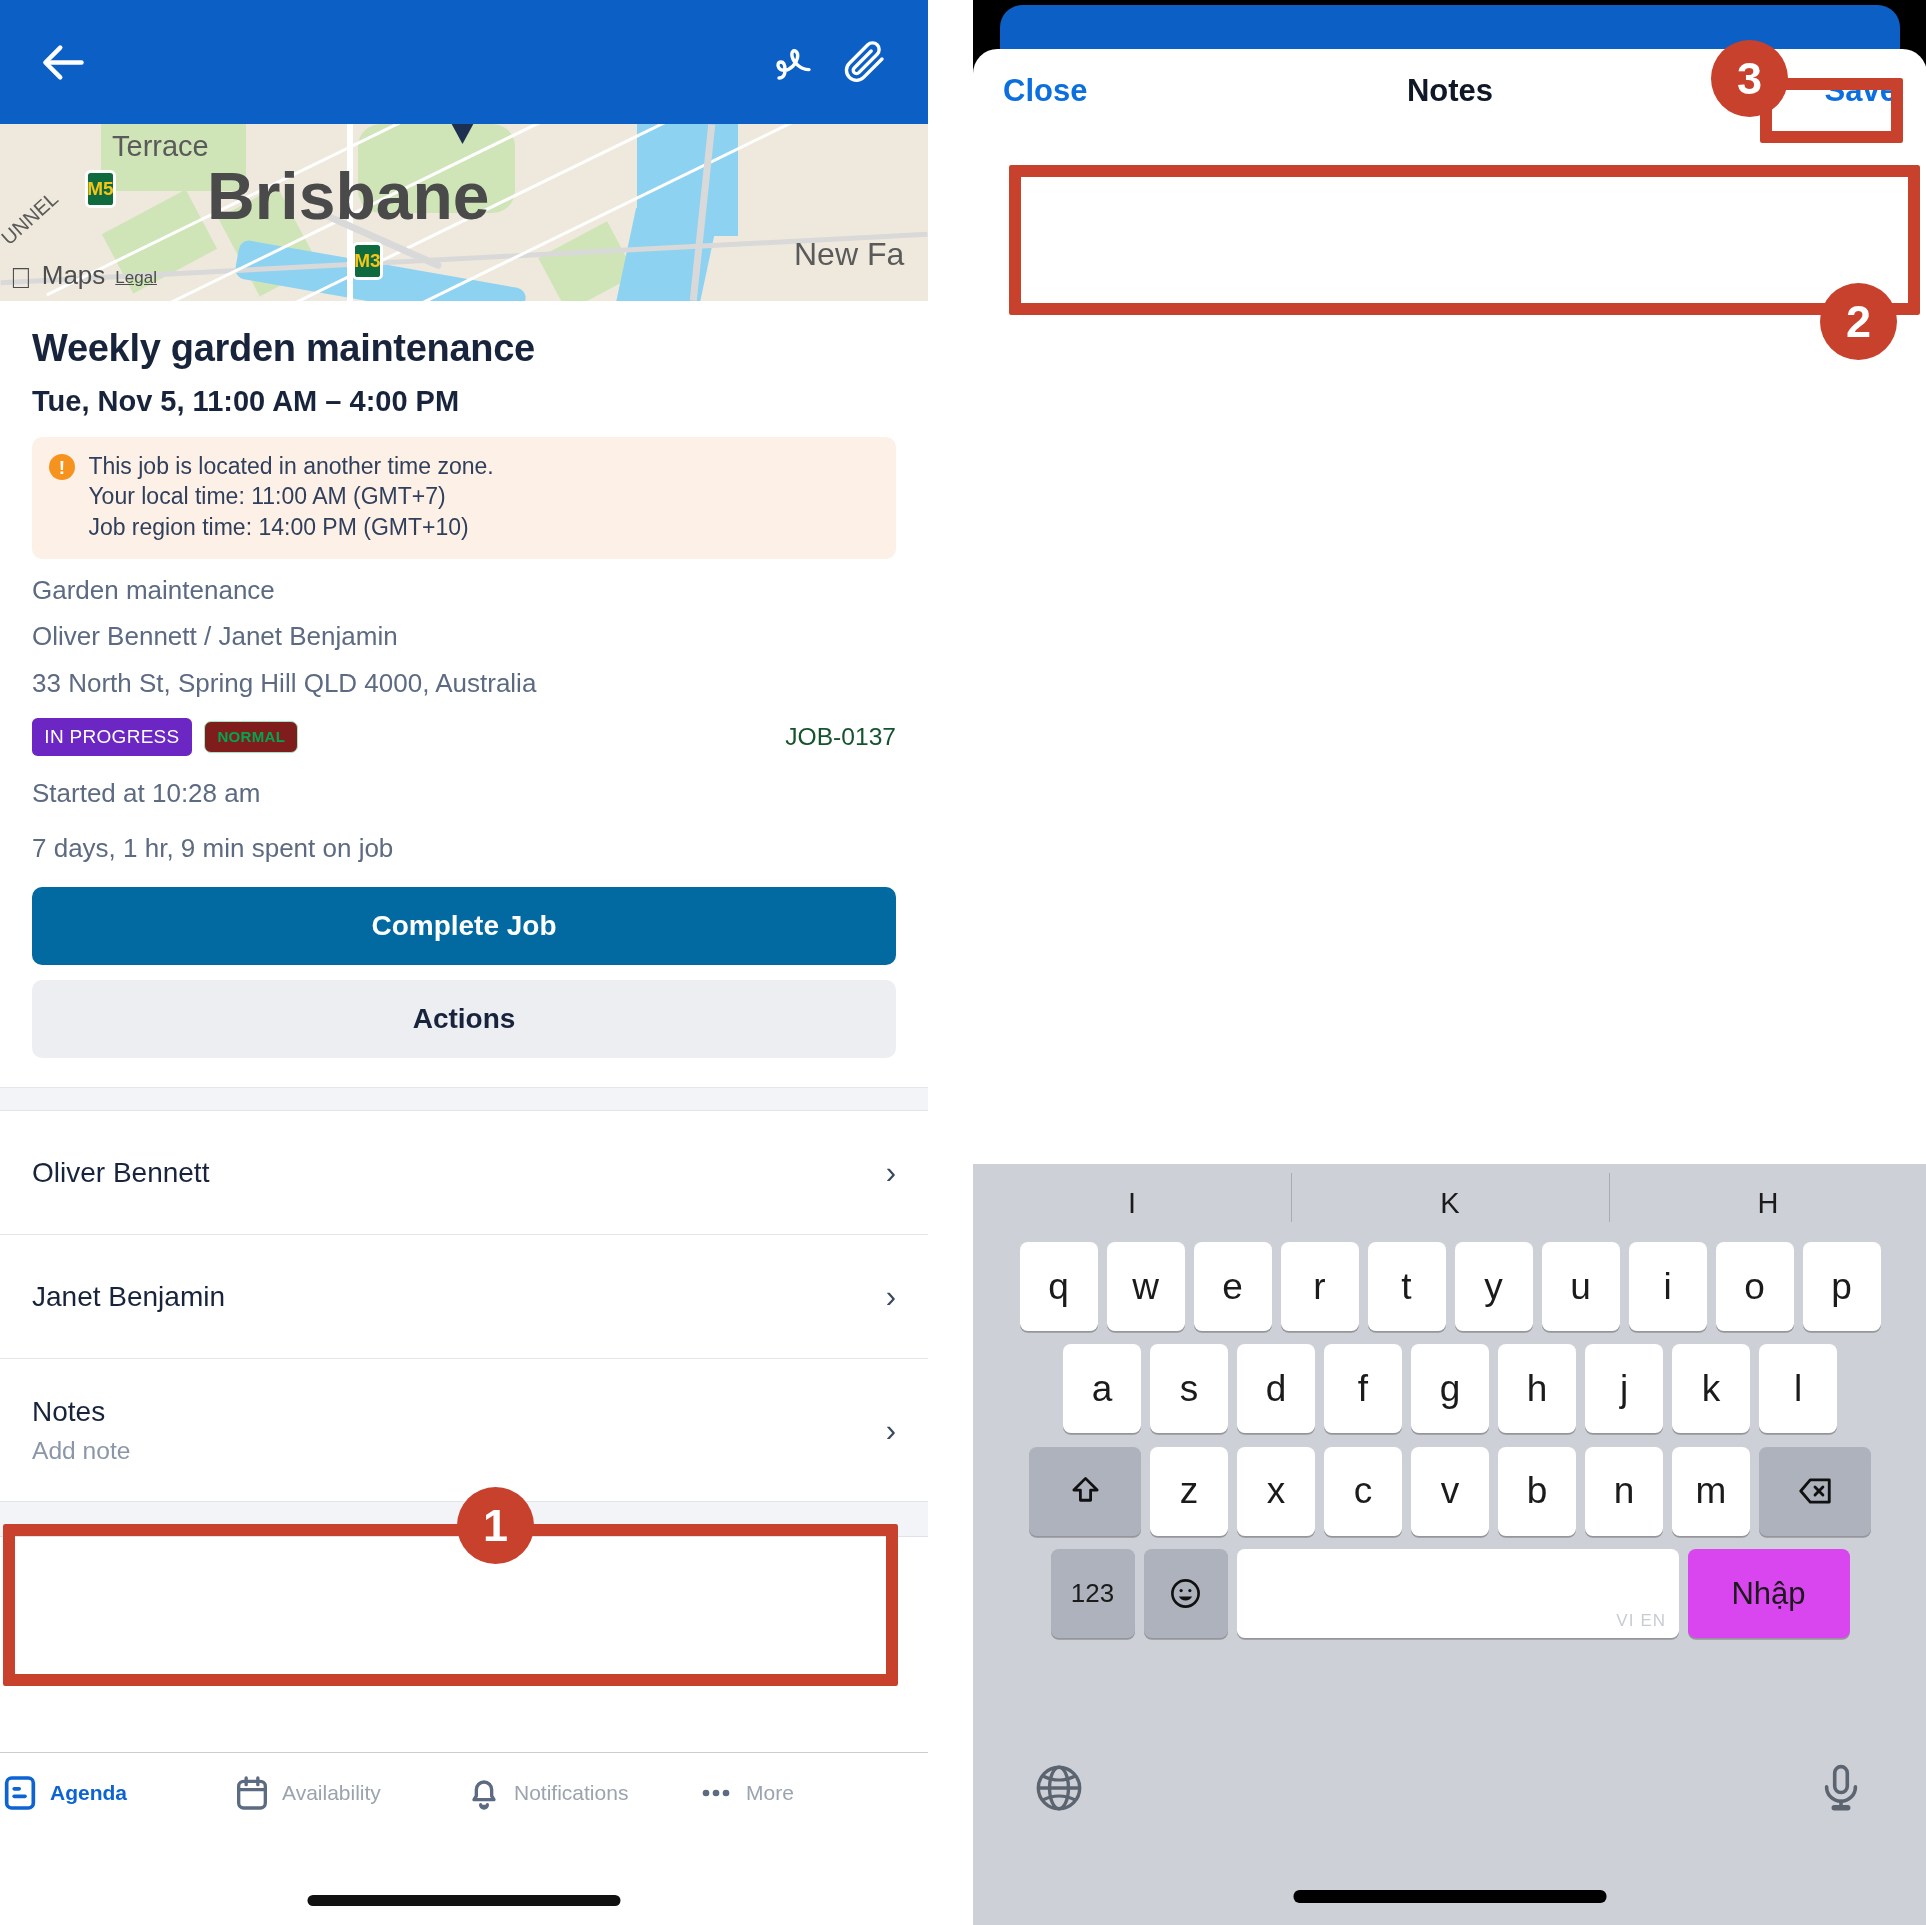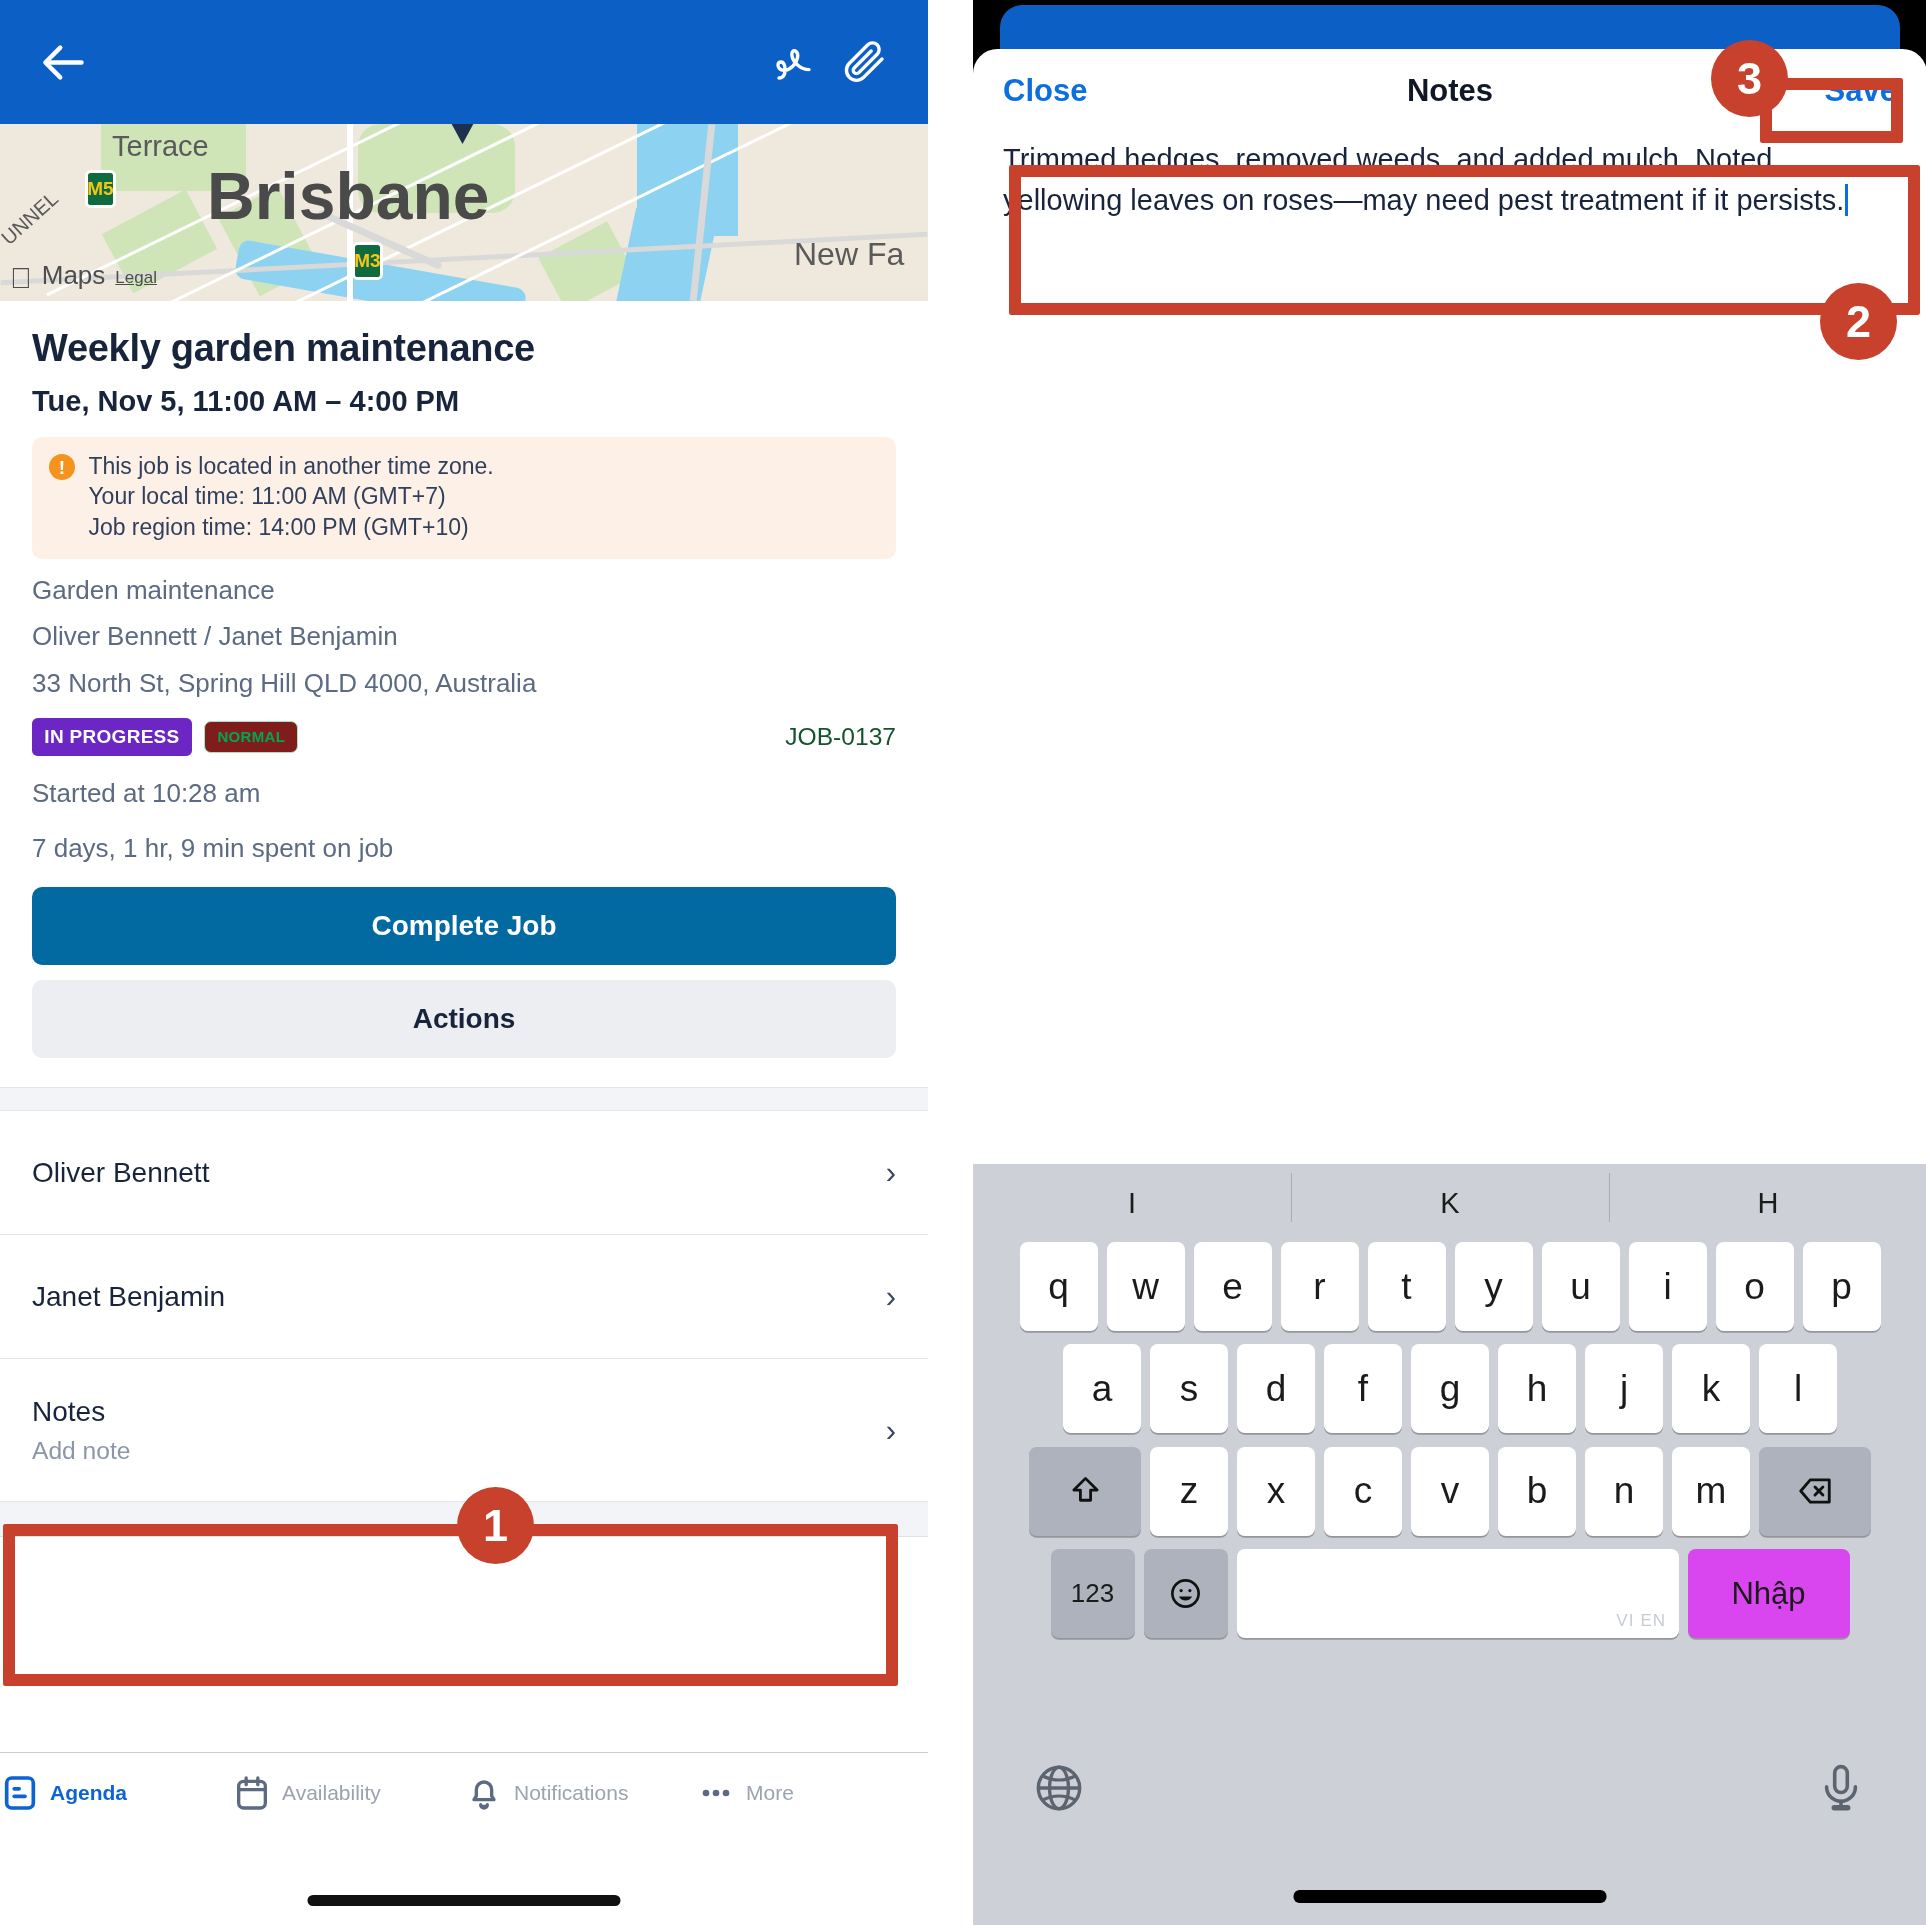--- a/index.html
+++ b/index.html
@@ -81,21 +81,21 @@
     display:flex; align-items:center; justify-content:center;
     color:#fff; font-weight:bold; font-size:19px; line-height:1;
   }
   .alert-text { font-size: 23px; color:#30405c; line-height: 1.32; }
 
   .meta-line { font-size: 26px; color:#5c6a82; margin-top: 15.7px; }
   .badges-row {
     margin-top: 19px; display:flex; align-items:center; gap: 12.3px;
   }
   .badge-status {
-    background:#6b26c4; color:#fff; font-size:19px; font-weight:bold;
+    background:#6b26c4; color:#fff; font-size:19px; font-weight:normal;
     letter-spacing:0.3px; padding: 7.8px 12.3px; border-radius: 5.6px;
   }
   .badge-priority {
     border: 1.7px solid #a6e3c1; color:#00a651; font-size:15px; font-weight:bold;
     letter-spacing:0.3px; padding: 6.7px 12.3px; border-radius: 7px; background:#7f1d1d;
   }
   .badges-row .grow { flex: 1; }
   .job-code { font-size: 24.6px; color:#14532d; }
 
   .started { font-size: 26px; color:#5c6a82; margin-top: 22.4px; }
@@ -383,21 +383,20 @@
   <div class="right-phone">
     <div class="rp-bluecard"></div>
 
     <div class="rp-sheet">
       <div class="rp-navbar">
         <div class="rp-nav-left">Close</div>
         <div class="rp-nav-title">Notes</div>
         <div class="rp-nav-right">Save</div>
       </div>
 
-      <div class="rp-note"><span>Trimmed hedges, removed weeds, and added mulch. Noted yellowing leaves on roses—may need pest treatment if it persists.</span><span class="caret"></span></div>
 
       <div class="kb">
         <div class="kb-suggest">
           <div class="kb-sug">I</div>
           <div class="kb-sug">K</div>
           <div class="kb-sug">H</div>
         </div>
 
         <div class="kb-rows">
           <div class="kb-row">

